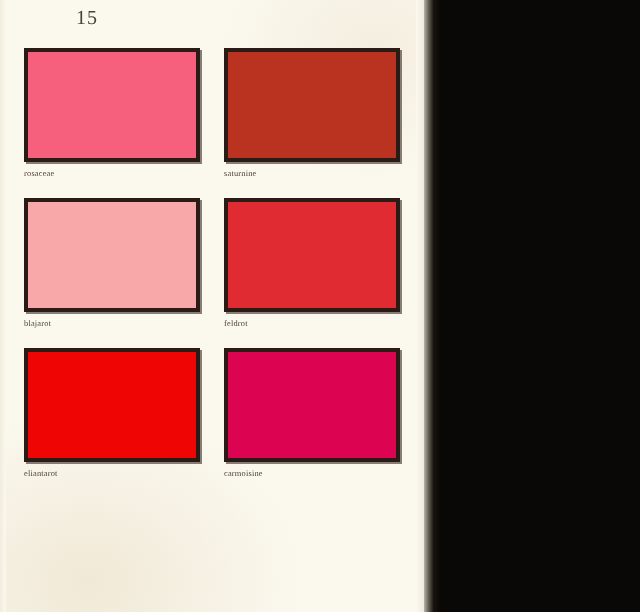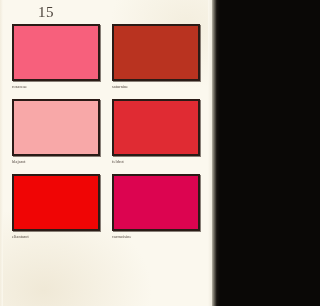--- a/index.html
+++ b/index.html
@@ -44,21 +44,21 @@
     width: 3px;
     height: 306px;
     background: linear-gradient(to right, #f2ecdd 0%, #fbf8ee 100%);
   }
   #folio {
     position: absolute;
     top: 4px;
     left: 0;
     width: 208px;
     text-align: left;
-    font-size: 15px;
+    font-size: 10px;
     color: #4a423a;
     letter-spacing: 0.5px;
     font-family: "Liberation Serif", serif;
     padding-left: 38px;
   }
   #grid {
     position: absolute;
     top: 24px;
     left: 12px;
     width: 188px;

